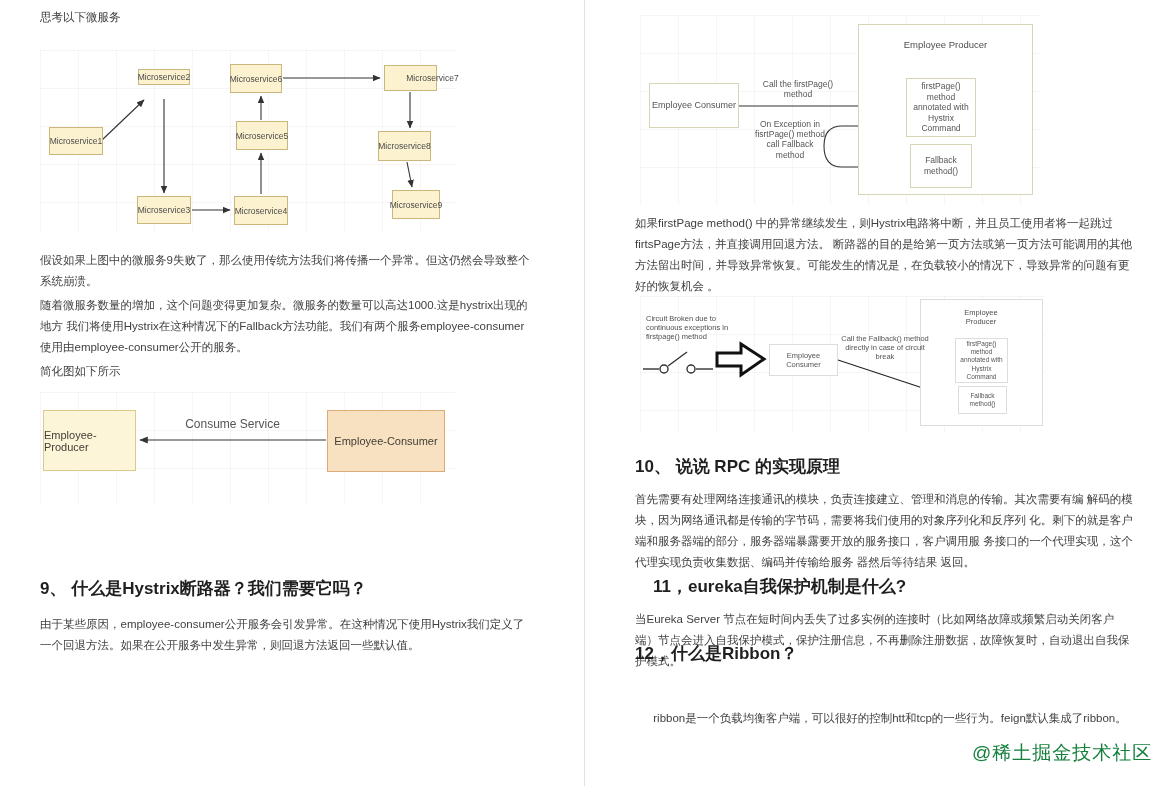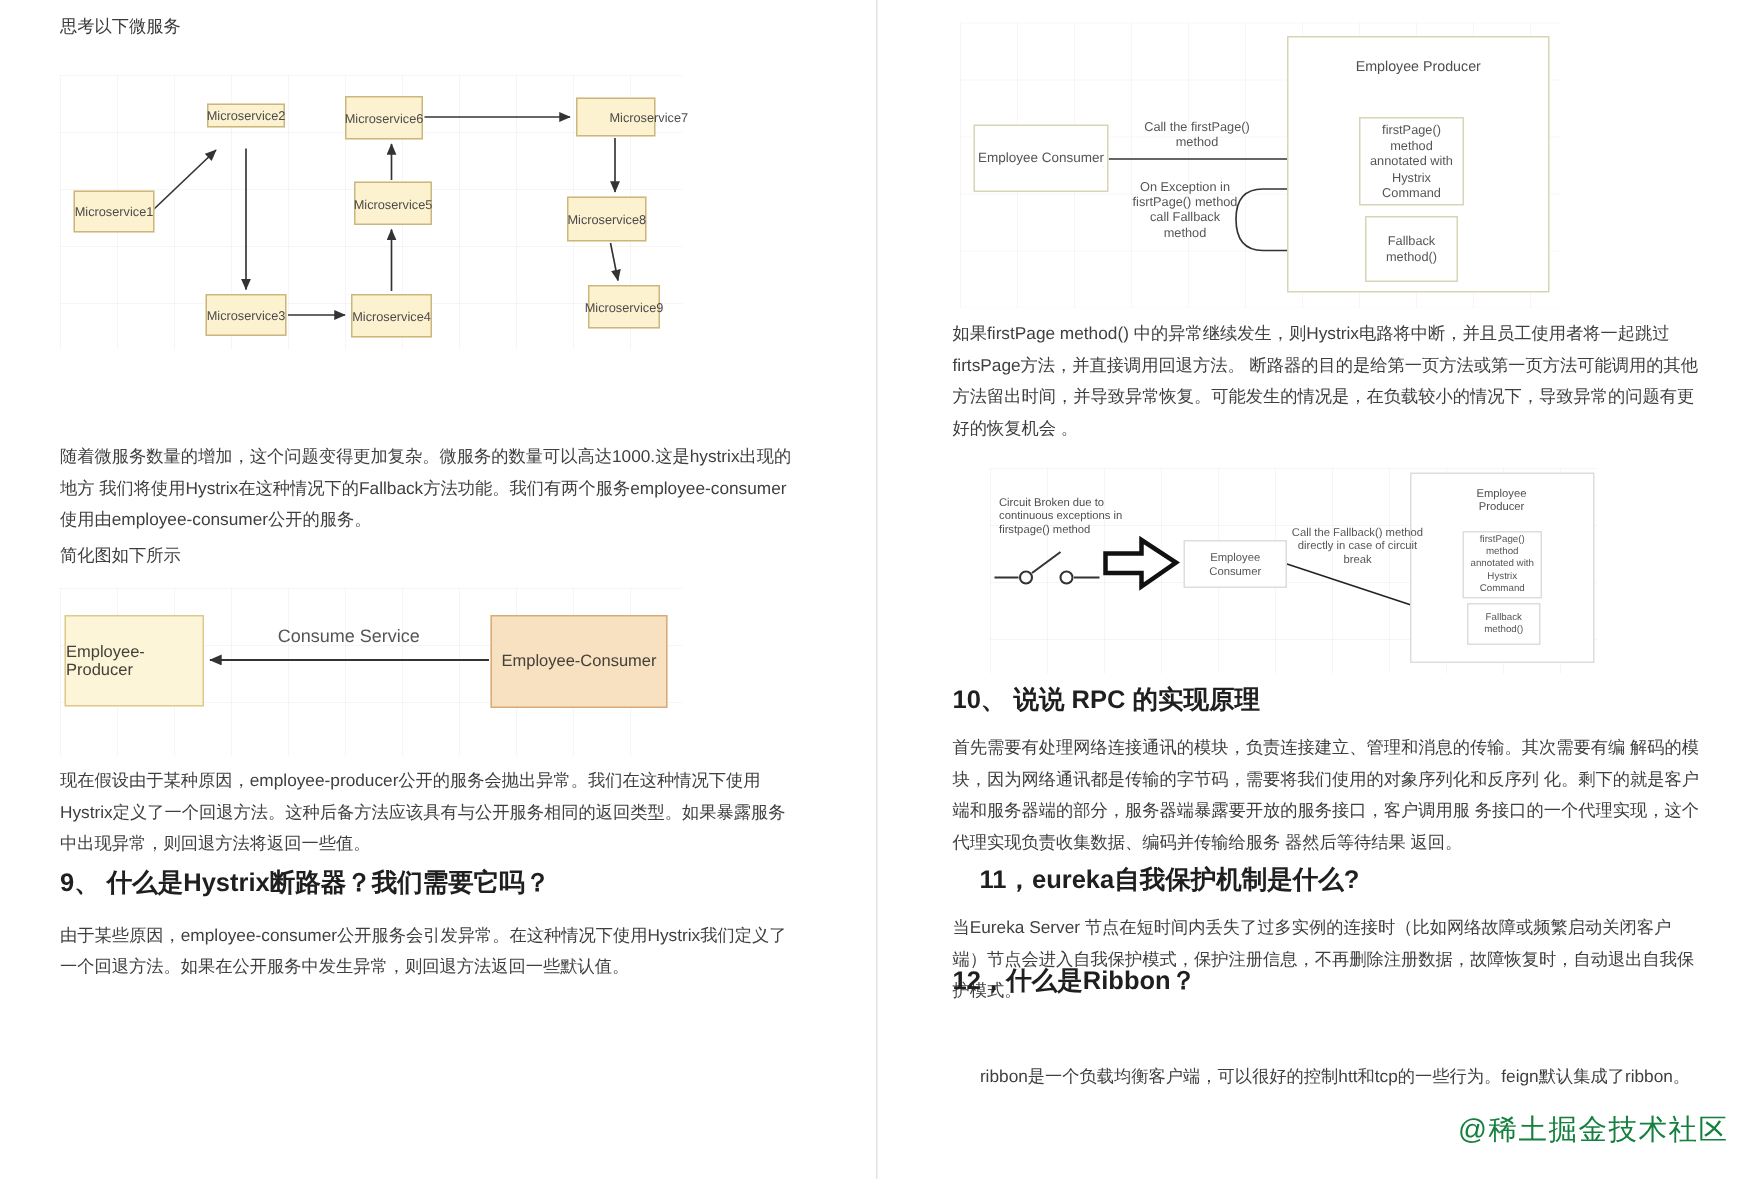--- a/index.html
+++ b/index.html
@@ -64,38 +64,38 @@
     <div class="node" style="left:98px;top:19px;width:52px;height:16px;">Microservice2</div>
     <div class="node" style="left:97px;top:146px;width:54px;height:28px;">Microservice3</div>
     <div class="node" style="left:194px;top:146px;width:54px;height:29px;">Microservice4</div>
     <div class="node" style="left:196px;top:71px;width:52px;height:29px;">Microservice5</div>
     <div class="node" style="left:190px;top:14px;width:52px;height:29px;">Microservice6</div>
     <div class="node" style="left:344px;top:15px;width:53px;height:26px;padding-left:44px;">Microservice7</div>
     <div class="node" style="left:338px;top:81px;width:53px;height:30px;">Microservice8</div>
     <div class="node" style="left:352px;top:140px;width:48px;height:29px;">Microservice9</div>
   </div>
 
+  <p class="body-text" style="left:40px;top:250px;width:490px;">假设如果上图中的微服务9失败了，那么使用传统方法我们将传播一个异常。但这仍然会导致整个系统崩溃。</p>
   <p class="body-text" style="left:40px;top:295px;width:490px;">随着微服务数量的增加，这个问题变得更加复杂。微服务的数量可以高达1000.这是hystrix出现的地方 我们将使用Hystrix在这种情况下的Fallback方法功能。我们有两个服务employee-consumer使用由employee-consumer公开的服务。</p>
   <p class="body-text" style="left:40px;top:361px;">简化图如下所示</p>
 
   <div class="diagram" style="left:40px;top:392px;width:415px;height:112px;">
     <svg width="415" height="112" viewBox="0 0 415 112">
       <defs>
         <marker id="ah2" markerWidth="8" markerHeight="8" refX="6.5" refY="3" orient="auto">
           <path d="M0,0 L7,3 L0,6 Z" fill="#333"></path>
         </marker>
       </defs>
       <line x1="286" y1="48" x2="100" y2="48" stroke="#333" stroke-width="1.2" marker-end="url(#ah2)"></line>
     </svg>
     <div class="d2box d2-producer" style="left:3px;top:18px;width:93px;height:61px;">Employee-Producer</div>
     <div class="d2box d2-consumer" style="left:287px;top:18px;width:118px;height:62px;">Employee-Consumer</div>
     <div class="dlabel" style="left:130px;top:25px;width:125px;font-size:12px;">Consume Service</div>
   </div>
 
-  <p class="body-text" style="left:40px;top:511px;width:492px;">现在假设由于某种原因，employee-producer公开的服务会抛出异常。我们在这种情况下使用Hystrix定义了一个回退方法。这种后备方法应该具有与公开服务相同的返回类型。如果暴露服务中出现异常，则回退方法将返回一些值。</p>
   <h2 class="heading" style="left:40px;top:577px;">9、 什么是Hystrix断路器？我们需要它吗？</h2>
   <p class="body-text" style="left:40px;top:614px;width:492px;">由于某些原因，employee-consumer公开服务会引发异常。在这种情况下使用Hystrix我们定义了一个回退方法。如果在公开服务中发生异常，则回退方法返回一些默认值。</p>
 
   <div class="diagram" style="left:640px;top:15px;width:400px;height:190px;">
     <svg width="400" height="190" viewBox="0 0 400 190">
       <defs>
         <marker id="ah3" markerWidth="8" markerHeight="8" refX="6.5" refY="3" orient="auto">
           <path d="M0,0 L7,3 L0,6 Z" fill="#333"></path>
         </marker>
       </defs>
@@ -108,21 +108,21 @@
     <div class="dlabel" style="left:218px;top:24px;width:175px;font-size:9.5px;color:#4e4e4e;">Employee Producer</div>
     <div class="wbox" style="left:9px;top:68px;width:90px;height:45px;font-size:9px;">Employee Consumer</div>
     <div class="wbox" style="left:266px;top:63px;width:70px;height:59px;font-size:8.5px;padding:2px;">firstPage() method annotated with Hystrix Command</div>
     <div class="wbox" style="left:270px;top:129px;width:62px;height:44px;font-size:8.5px;padding:2px;">Fallback method()</div>
     <div class="dlabel" style="left:108px;top:64px;width:100px;font-size:8.5px;">Call the firstPage() method</div>
     <div class="dlabel" style="left:115px;top:104px;width:70px;font-size:8.5px;">On Exception in fisrtPage() method call Fallback method</div>
   </div>
 
   <p class="body-text" style="left:635px;top:213px;width:500px;">如果firstPage method() 中的异常继续发生，则Hystrix电路将中断，并且员工使用者将一起跳过firtsPage方法，并直接调用回退方法。 断路器的目的是给第一页方法或第一页方法可能调用的其他方法留出时间，并导致异常恢复。可能发生的情况是，在负载较小的情况下，导致异常的问题有更好的恢复机会 。</p>
 
-  <div class="diagram" style="left:640px;top:312px;width:405px;height:137px;margin-left:20px;">
+  <div class="diagram" style="left:640px;top:296px;width:405px;height:137px;">
     <svg width="405" height="137" viewBox="0 0 405 137">
       <defs>
         <marker id="ah4" markerWidth="8" markerHeight="8" refX="6.5" refY="3" orient="auto">
           <path d="M0,0 L7,3 L0,6 Z" fill="#222"></path>
         </marker>
       </defs>
 
       <g stroke="#333" stroke-width="1.4" fill="none">
         <line x1="3" y1="73" x2="19" y2="73"></line>
         <circle cx="24" cy="73" r="4"></circle>

